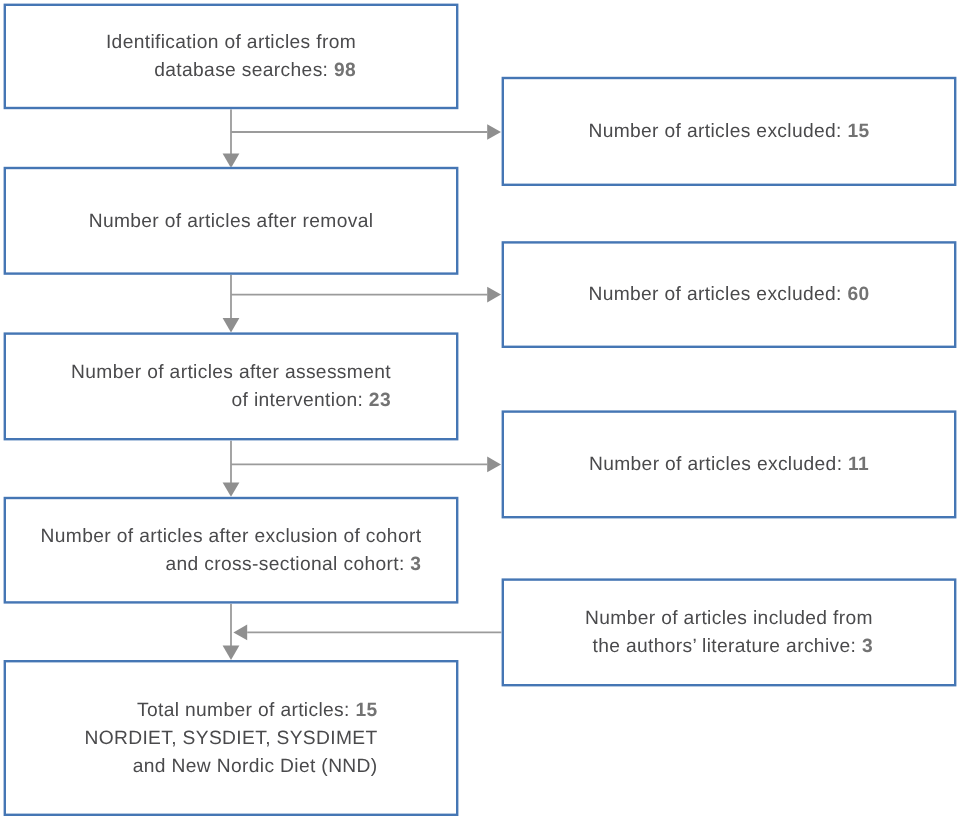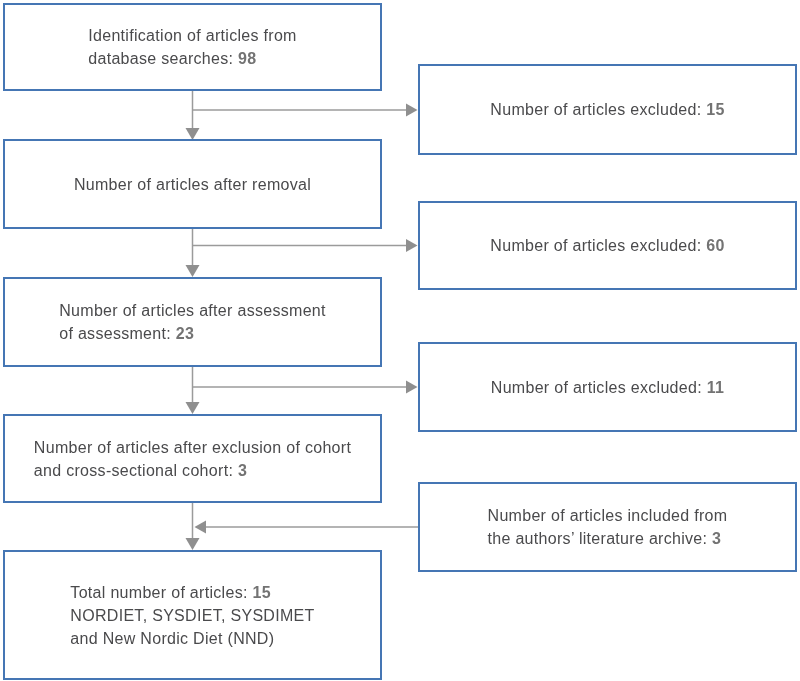--- a/index.html
+++ b/index.html
@@ -6,21 +6,21 @@
   html,body { background:#ffffff; }
   body { font-family:"Liberation Sans", sans-serif; }
   .canvas {
     position:relative; width:800px; height:681px; background:#ffffff; overflow:hidden;
   }
   .box {
     position:absolute;
     border:2px solid #4576b4;
     background:#ffffff;
     display:flex; align-items:center; justify-content:center;
-    text-align:left;
+    text-align:right;
     color:#4a4a4c;
     font-size:16px; line-height:23px; letter-spacing:0.3px;
   }
   .col-left  { left:3px;   width:379px; }
   .col-right { left:418px; width:379px; }
   .tline { display:block; }
   .num { font-weight:bold; color:#737373; }
   .final-detail { margin-top:7px; }
   svg.connectors { position:absolute; left:0; top:0; display:block; }
   svg.connectors line    { stroke:#9b9b9b; stroke-width:1.5; }
@@ -75,21 +75,21 @@
 
   <div class="box col-left" style="top:139px;height:90px">
     <div>
       <span class="tline">Number of articles after removal</span>
     </div>
   </div>
 
   <div class="box col-left" style="top:277px;height:90px">
     <div>
       <span class="tline">Number of articles after assessment</span>
-      <span class="tline"><span>of assessment: </span><span class="num">23</span></span>
+      <span class="tline"><span>of intervention: </span><span class="num">23</span></span>
     </div>
   </div>
 
   <div class="box col-left" style="top:414px;height:89px">
     <div>
       <span class="tline">Number of articles after exclusion of cohort</span>
       <span class="tline"><span>and cross-sectional cohort: </span><span class="num">3</span></span>
     </div>
   </div>
 

